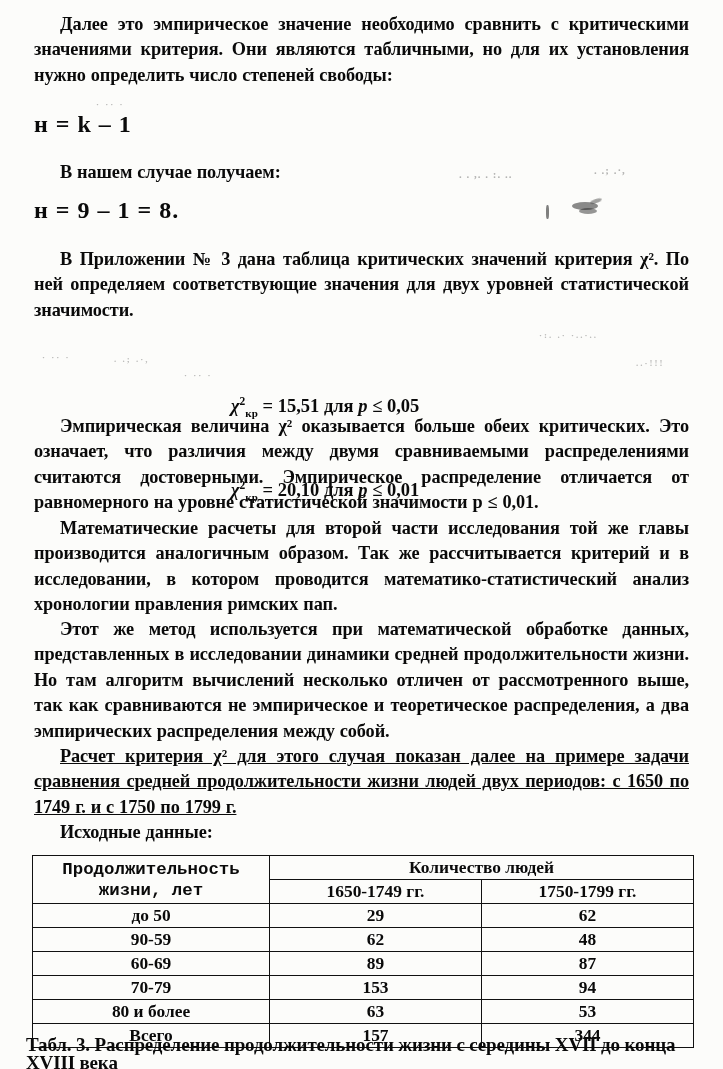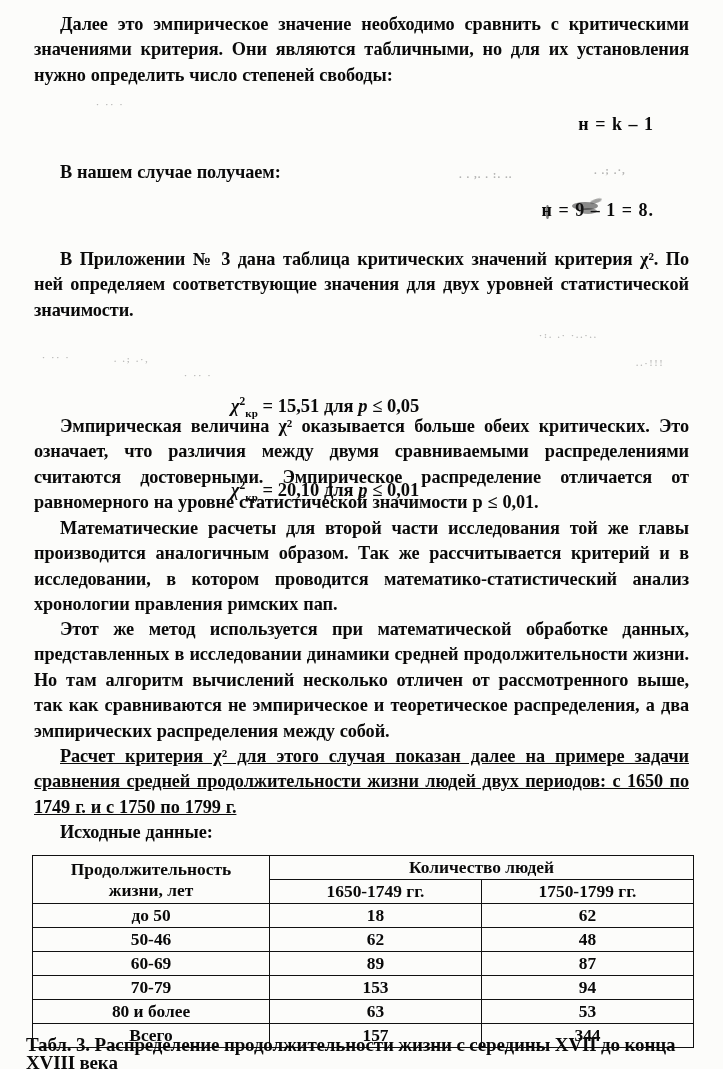--- a/index.html
+++ b/index.html
@@ -39,24 +39,24 @@
     text-justify: inter-word;
     font-weight: 700;
     letter-spacing: -0.1px;
     word-spacing: 0.5px;
     -webkit-font-smoothing: none;
   }
   p.para .ind { display: inline-block; width: 26px; }
 
   .formula {
     margin: 0;
-    font-size: 18px;
+    font-size: 24px;
     line-height: 25px;
     font-weight: 700;
-    text-align: right;
+    text-align: left;
     letter-spacing: 1px;
   }
 
   .chi-block {
     font-size: 18.5px;
     font-weight: 700;
     line-height: 24px;
     white-space: pre;
   }
   .chi-row { display: block; }
@@ -89,21 +89,21 @@
   table.data td, table.data th {
     border: 1.6px solid #111;
     text-align: center;
     padding: 1px 2px;
     font-weight: 700;
     font-size: 17.4px;
     line-height: 21px;
     vertical-align: middle;
   }
   td.lbl { }
-  .twoline { line-height: 21.5px; }
+  .twoline { line-height: 21.5px; font-family: Liberation Mono, monospace; }
 
   .caption {
     font-size: 19px;
     font-weight: 700;
     line-height: 18px;
     letter-spacing: -0.15px;
   }
 
   
   .speck {
@@ -189,25 +189,25 @@
           </td>
           <td colspan="2" class="hcat">Количество  людей</td>
         </tr>
         <tr>
           <td>1650-1749  гг.</td>
           <td>1750-1799  гг.</td>
         </tr>
 
         <tr>
           <td>до  50</td>
-          <td>18</td>
+          <td>29</td>
           <td>62</td>
         </tr>
         <tr>
-          <td>50-46</td>
+          <td>90-59</td>
           <td>62</td>
           <td>48</td>
         </tr>
         <tr>
           <td>60-69</td>
           <td>89</td>
           <td>87</td>
         </tr>
         <tr>
           <td>70-79</td>

